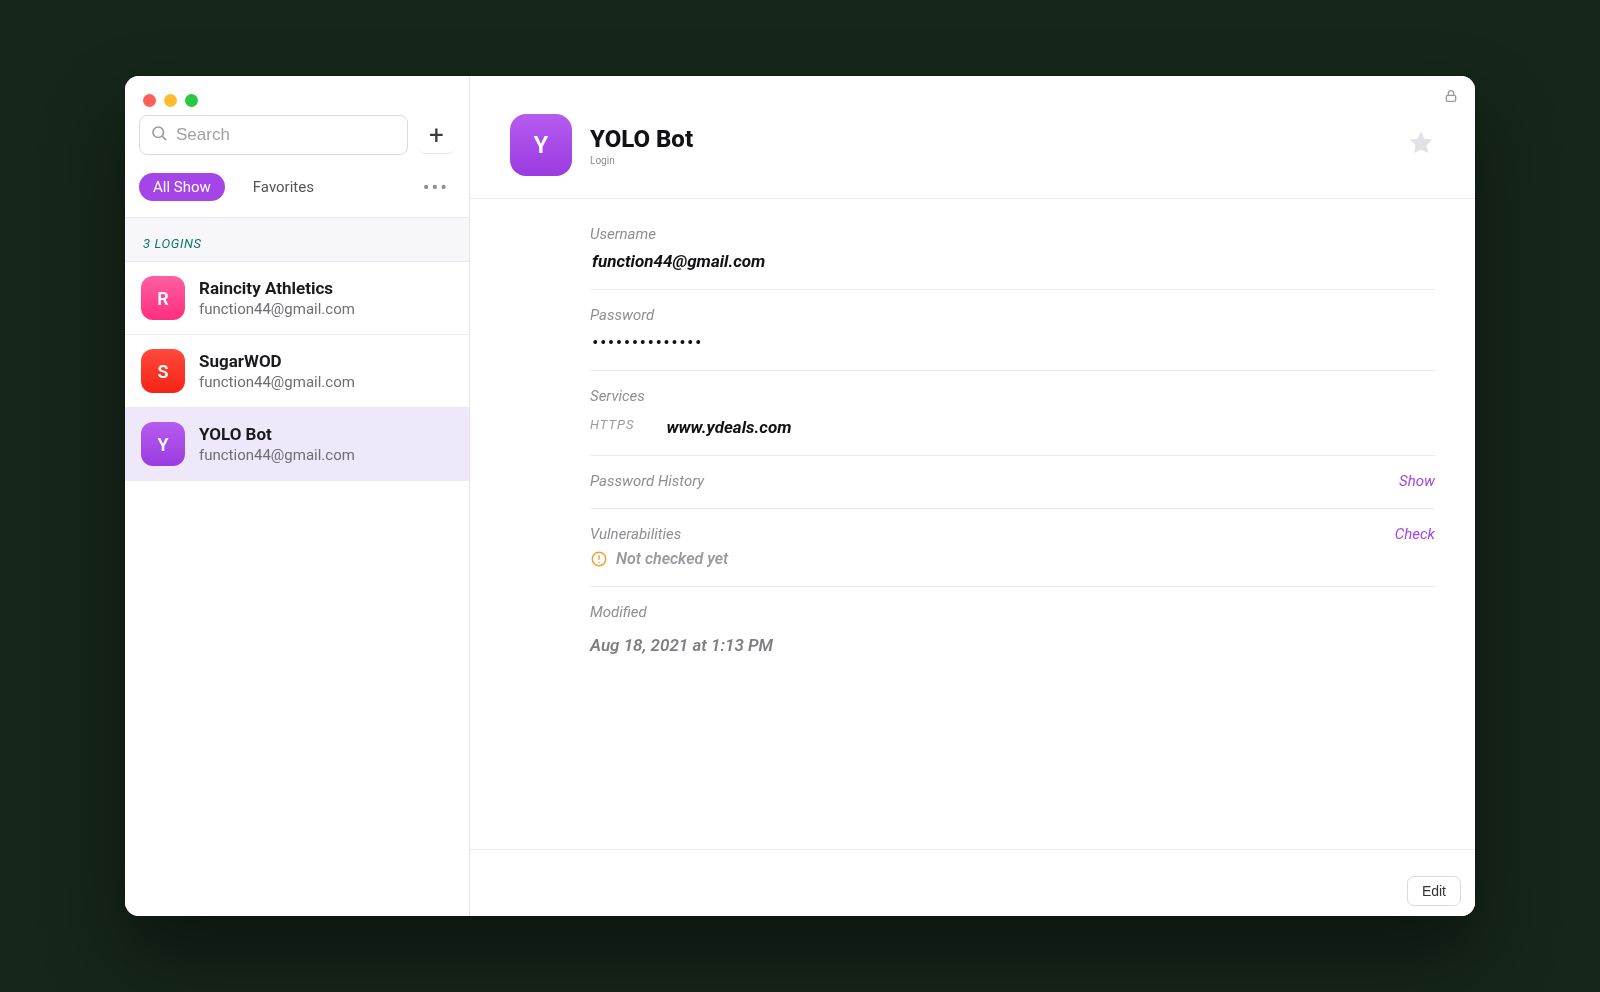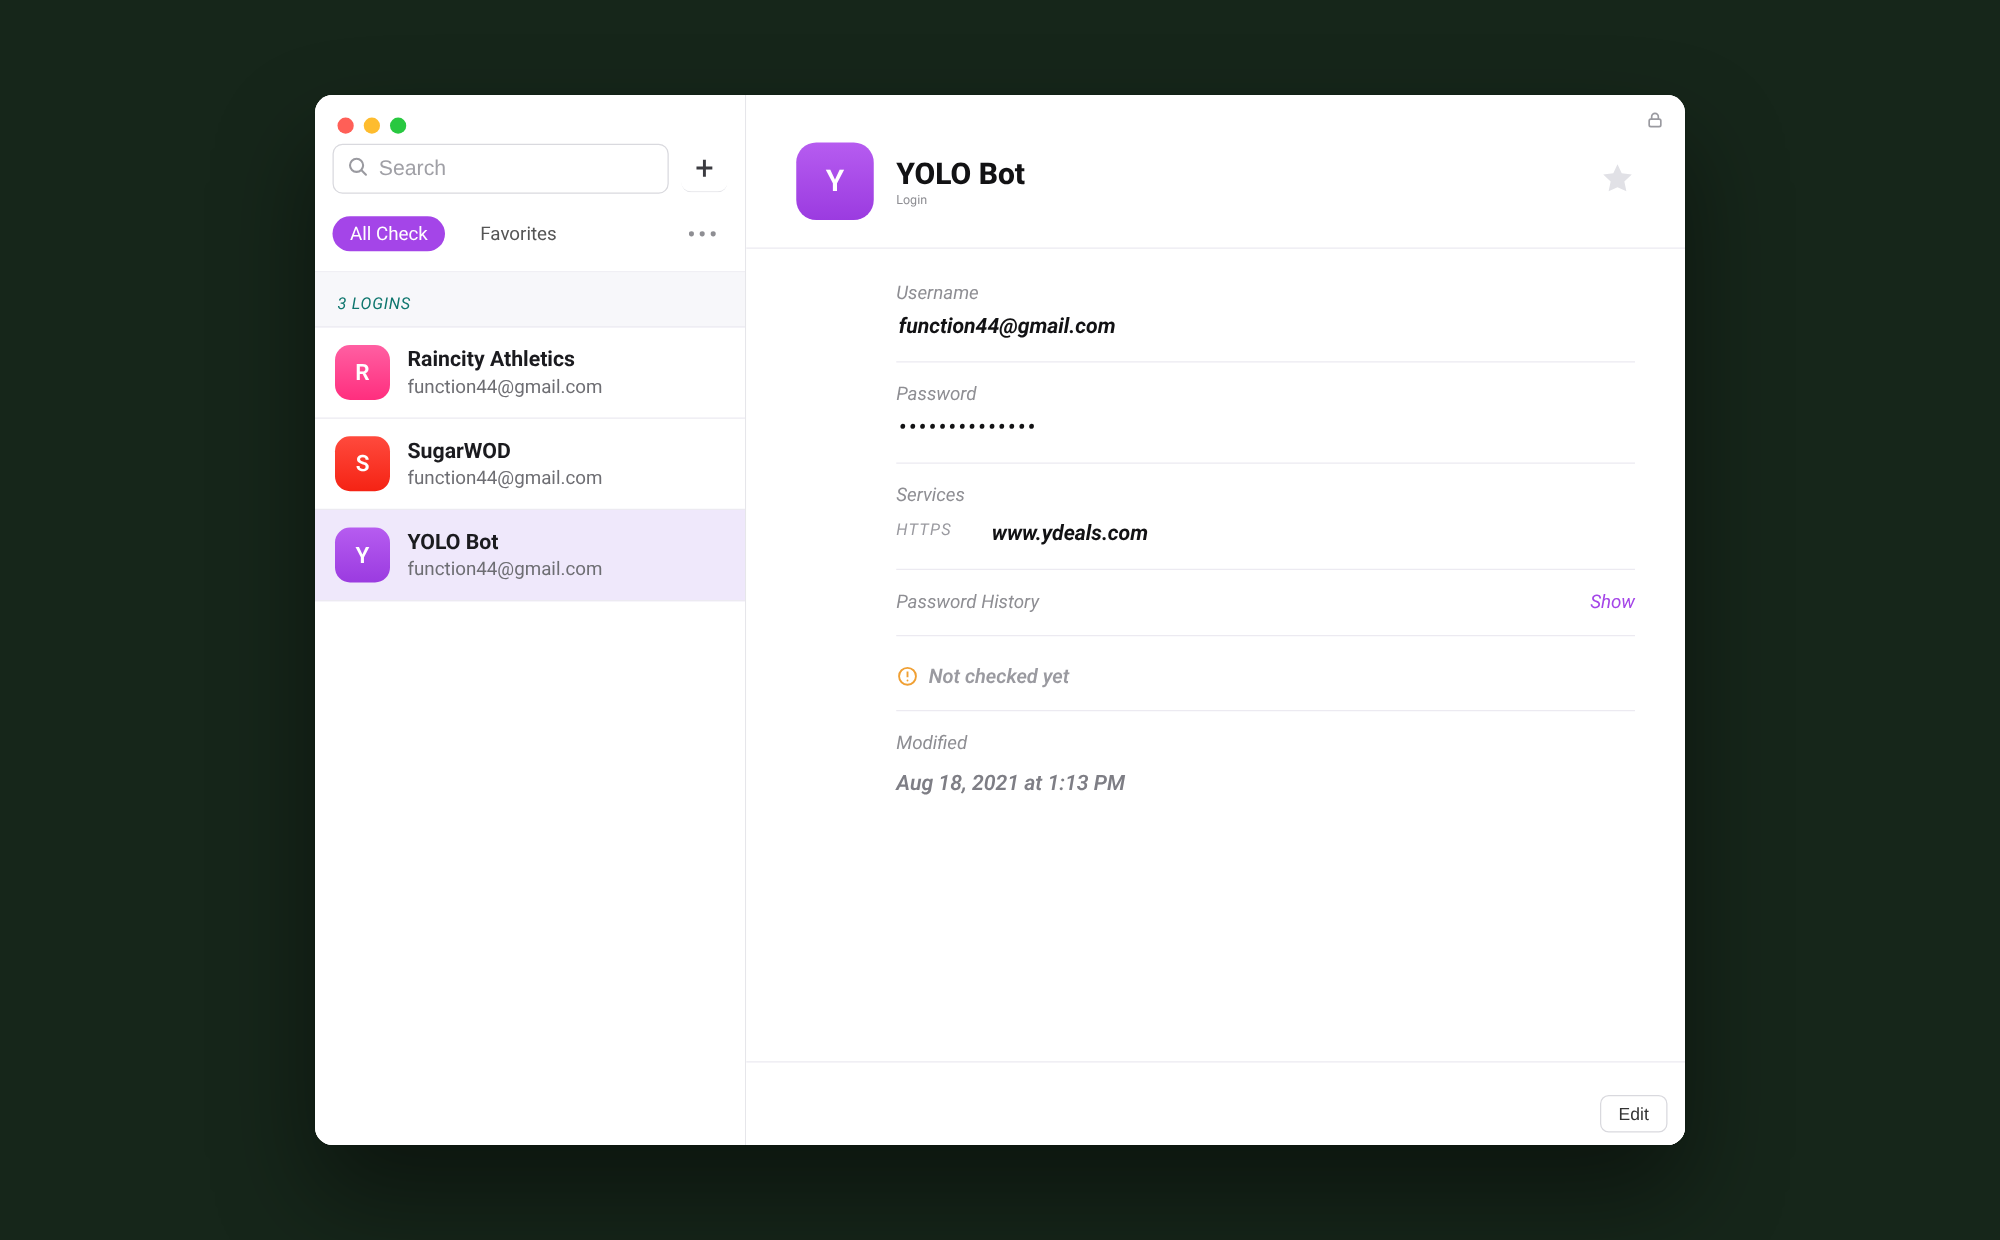--- a/index.html
+++ b/index.html
@@ -7,21 +7,21 @@
   body {
     font-family: -apple-system, BlinkMacSystemFont, "Segoe UI", Roboto, Helvetica, Arial, sans-serif;
     background: #16261a;
     display: flex;
     align-items: center;
     justify-content: center;
     width: 1600px;
     height: 992px;
   }
   .window {
-    width: 1096px;
+    width: 1350px;
     height: 840px;
     background: #ffffff;
     border-radius: 14px;
     box-shadow: 0 40px 80px rgba(0,0,0,0.45), 0 0 0 1px rgba(0,0,0,0.05);
     display: flex;
     overflow: hidden;
     position: relative;
   }
   
   .sidebar {
@@ -182,21 +182,21 @@
         </span>
         <input type="text" placeholder="Search" style="">
       </div>
       <div class="add-btn">
         <span>+</span>
       </div>
     </div>
 
     <div class="filter-row">
       <div class="pills">
-        <div class="pill active">All Check</div>
+        <div class="pill active">All Show</div>
         <div class="pill">Favorites</div>
       </div>
       <div class="more-dots">•••</div>
     </div>
 
     <div class="section">3 LOGINS</div>
 
     <div class="list">
       <div class="item">
         <div class="avatar av-pink">R</div>
@@ -266,20 +266,24 @@
       </div>
 
       <div class="field">
         <div class="row-with-action">
           <div class="label" style="margin-bottom:0">Password History</div>
           <span class="action-link">Show</span>
         </div>
       </div>
 
       <div class="field">
+        <div class="row-with-action">
+          <div class="label" style="margin-bottom:0">Vulnerabilities</div>
+          <span class="action-link">Check</span>
+        </div>
         <div class="vuln-row">
           <span class="warn-icon">
             <svg width="18" height="18" viewBox="0 0 24 24" fill="none" stroke="#f0a034" stroke-width="2">
                 <circle cx="12" cy="12" r="9"></circle>
                 <line x1="12" y1="7" x2="12" y2="13"></line>
                 <circle cx="12" cy="16.5" r="1" fill="#f0a034" stroke="none"></circle>
               </svg>
           </span>
           <span class="muted">Not checked yet</span>
         </div>

